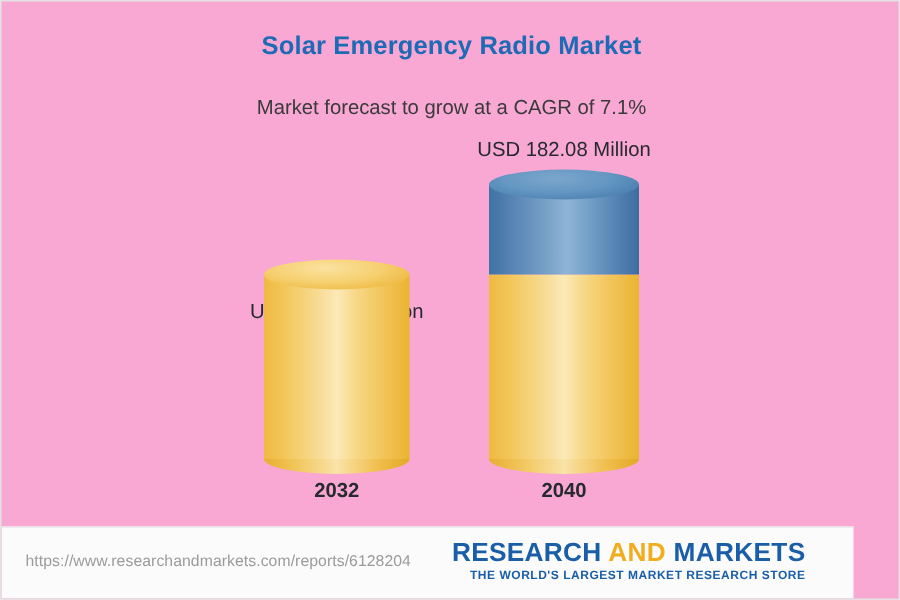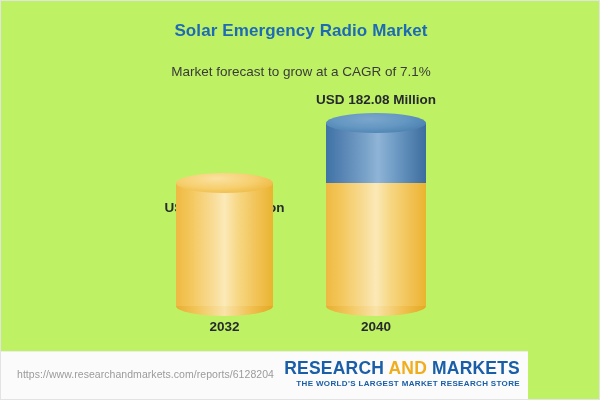--- a/index.html
+++ b/index.html
@@ -8,21 +8,21 @@
     background: #ffffff;
   }
   body {
     font-family: "Liberation Sans", sans-serif;
   }
   .card {
     position: relative;
     width: 600px;
     height: 400px;
     box-sizing: border-box;
-    background: #bef264;
+    background: #f9a8d4;
     border: 1px solid #e3e3e3;
     overflow: hidden;
   }
   .header {
     position: absolute;
     top: 0;
     left: 0;
     width: 600px;
     text-align: center;
   }
@@ -55,21 +55,21 @@
   }
   .col-2026 { left: 175px; width: 97px; }
   .col-2032 { left: 325px; width: 100px; }
 
   .value-label {
     position: absolute;
     left: 50%;
     transform: translateX(-50%);
     white-space: nowrap;
     font-size: 13.5px;
-    font-weight: bold;
+    font-weight: normal;
     color: #26292e;
   }
   .label-2026 { bottom: 138px; }
   .label-2032 { bottom: 246px; }
 
   .cat-label {
     position: absolute;
     left: 50%;
     transform: translateX(-50%);
     bottom: 19px;
@@ -142,36 +142,36 @@
     background: radial-gradient(ellipse at center,
       rgba(150,150,150,0.26) 0%, rgba(160,160,160,0.10) 55%, rgba(255,255,255,0) 75%);
     z-index: -1;
   }
 
   
   .footer {
     position: absolute;
     left: 0;
     bottom: 0;
-    width: 527px;
+    width: 568px;
     height: 47px;
     border-top: 1px solid #ececec;
     background: #fbfbfb;
   }
   .footer-url {
     position: absolute;
     left: 16px;
     top: 16px;
     font-size: 10.5px;
     color: #9b9b9b;
     letter-spacing: 0.05px;
   }
   .logo {
     position: absolute;
-    right: 8px;
+    right: 32px;
     top: 7px;
     text-align: right;
   }
   .logo-main {
     font-size: 17.5px;
     font-weight: bold;
     color: #1a5ea8;
     letter-spacing: 0.2px;
     line-height: 1.05;
   }

